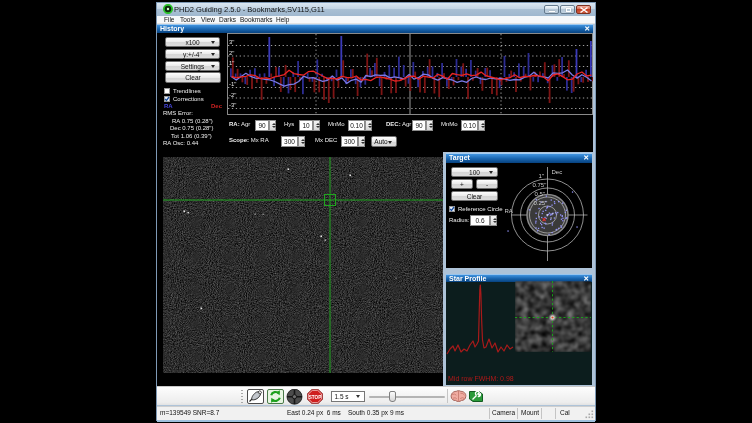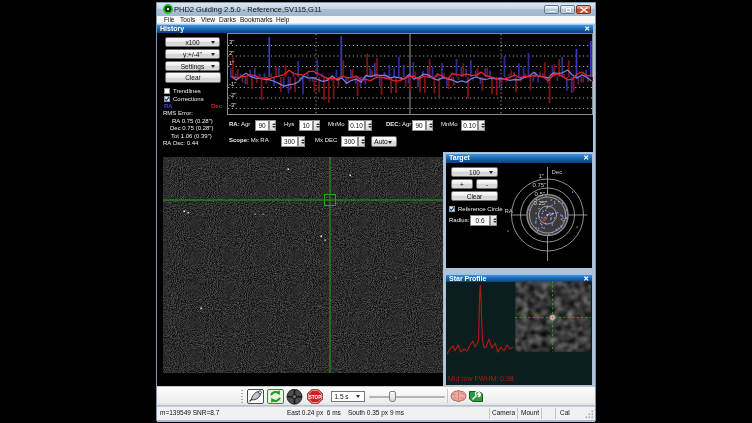--- a/index.html
+++ b/index.html
@@ -24,21 +24,21 @@
 .sep{width:1px;background:#c4c4c4}
 </style></head><body>
 
 <div class="abs" id="win"></div>
 
 <div class="abs titlebar"></div>
 <svg class="abs" style="left:163px;top:4px" width="10" height="10" viewBox="0 0 10 10">
   <circle cx="5" cy="5" r="4.2" fill="#0c2a0c" stroke="#2cc42c" stroke-width="1.8"></circle>
   <circle cx="5" cy="5" r="1.2" fill="#d8ffd8"></circle>
 </svg>
-<div class="abs title-txt">PHD2 Guiding 2.5.0 - Reference,SV115,G11</div>
+<div class="abs title-txt">PHD2 Guiding 2.5.0 - Bookmarks,SV115,G11</div>
 <div class="abs capbtn" style="left:544px">
     <div style="position:absolute;left:4px;top:4.5px;width:6px;height:1.5px;background:#fff;box-shadow:0 0 1px #555"></div>
   </div>
 <div class="abs capbtn" style="left:560px">
     <div style="position:absolute;left:4.5px;top:2px;width:5px;height:4px;border:1.2px solid #fff;box-shadow:0 0 1px #555"></div>
   </div>
 <div class="abs capbtn capclose" style="left:576px">
     <svg style="position:absolute;left:3px;top:1px" width="8" height="6" viewBox="0 0 8 6">
       <path d="M1 0 L4 2.2 L7 0 L8 1 L5 3 L8 5 L7 6 L4 3.8 L1 6 L0 5 L3 3 L0 1 Z" fill="#fff"></path>
     </svg>

